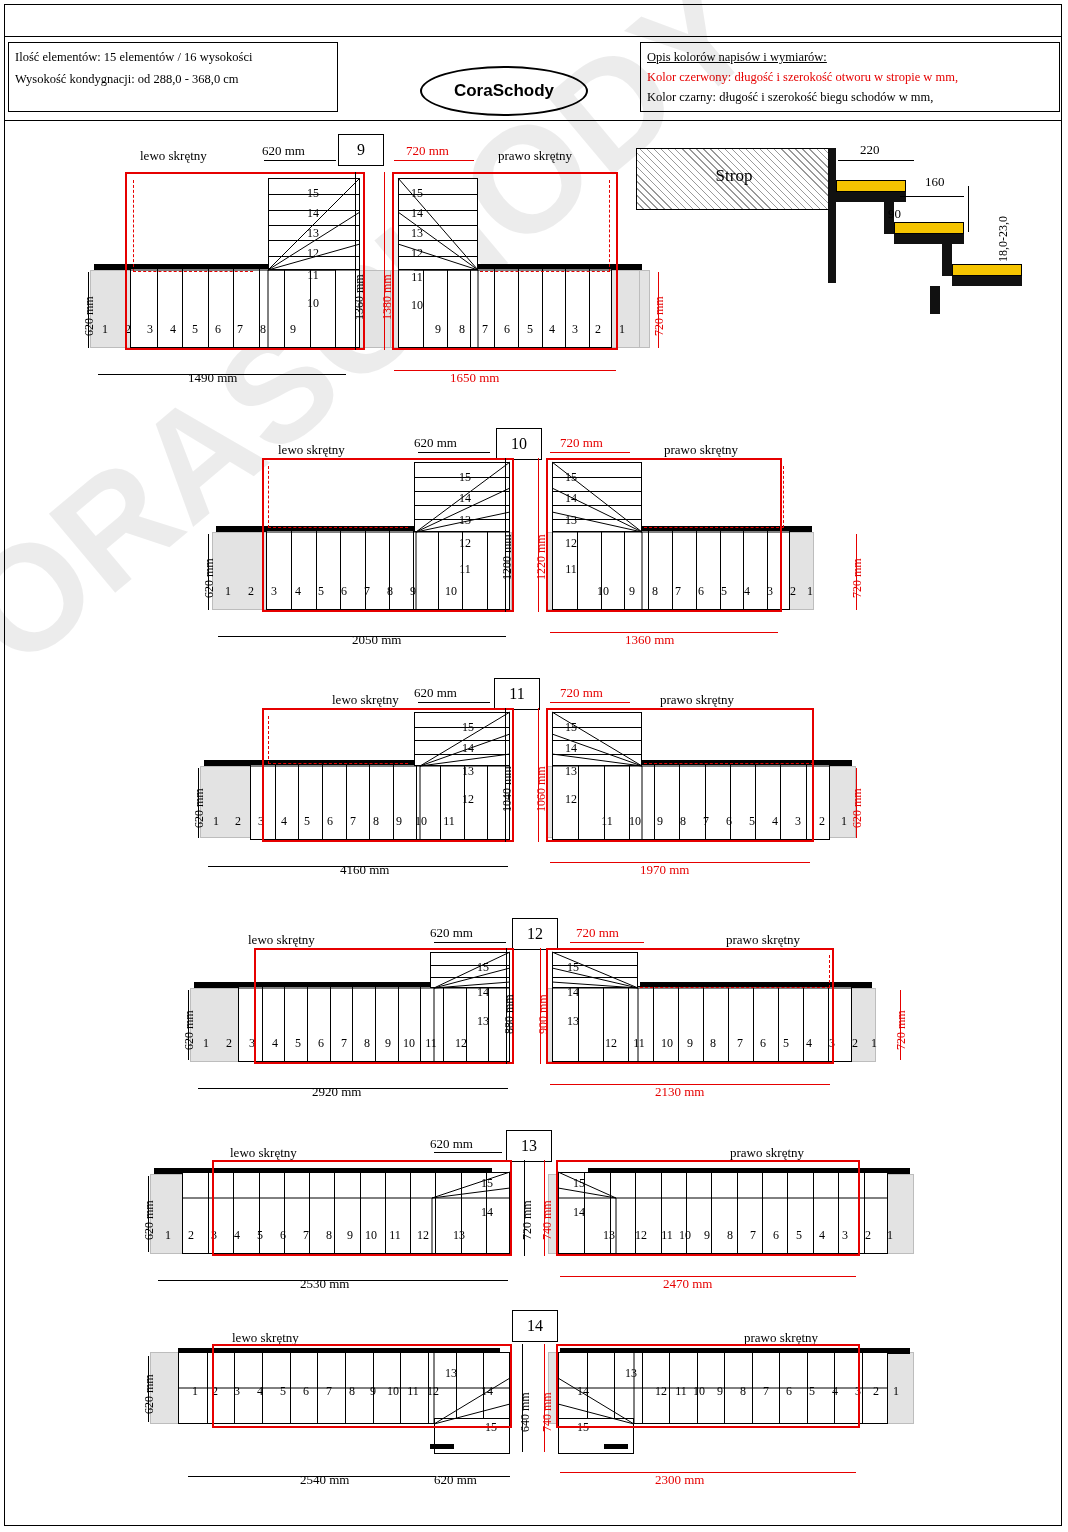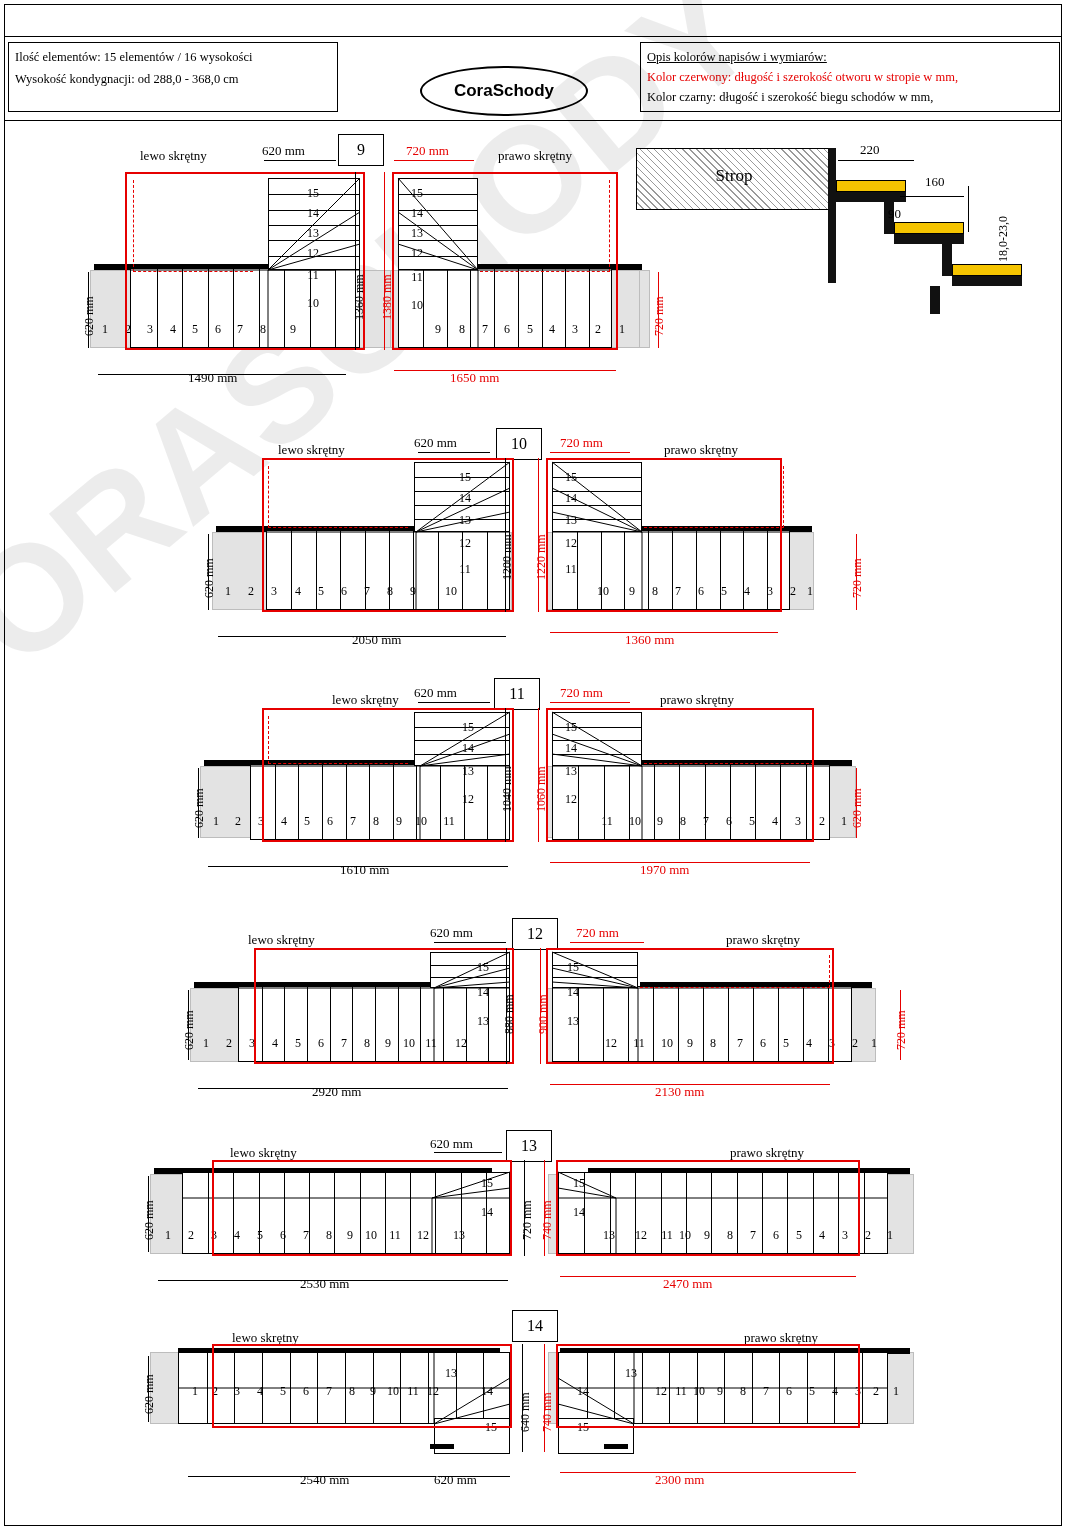--- a/index.html
+++ b/index.html
@@ -359,21 +359,21 @@
   <div class="stepnum" style="left:455px;top:764px;width:26px;">13</div>
   <div class="stepnum" style="left:455px;top:792px;width:26px;">12</div>
   <div class="redrect" style="left:262px;top:708px;width:252px;height:134px;"></div>
   <div class="reddash" style="left:268px;top:716px;width:140px;height:48px;border-right:none;border-top:none;"></div>
 
   <div class="dimline" style="left:418px;top:702px;width:72px;"></div>
   <div class="lbl" style="left:414px;top:685px;">620 mm</div>
   <div class="dimv" style="left:505px;top:708px;height:134px;"></div>
   <div class="vlbl" style="left:500px;top:812px;">1040 mm</div>
   <div class="dimline" style="left:208px;top:866px;width:300px;"></div>
-  <div class="lbl" style="left:340px;top:862px;">1610 mm</div>
+  <div class="lbl" style="left:340px;top:862px;">4160 mm</div>
   <div class="dimv" style="left:198px;top:768px;height:70px;"></div>
   <div class="vlbl" style="left:192px;top:828px;">620 mm</div>
 
   <div class="greyband" style="left:546px;top:766px;width:310px;height:72px;"></div>
   <div class="thickbar" style="left:600px;top:760px;width:252px;height:6px;"></div>
   <div class="run" style="left:552px;top:764px;width:278px;height:76px;">
       <div class="tread" style="left: 25.2727px; border-left: 1px solid rgb(0, 0, 0);"></div>
       <div class="tread" style="left: 50.5455px; border-left: 1px solid rgb(0, 0, 0);"></div>
       <div class="tread" style="left: 75.8182px; border-left: 1px solid rgb(0, 0, 0);"></div>
       <div class="tread" style="left: 101.091px; border-left: 1px solid rgb(0, 0, 0);"></div>

